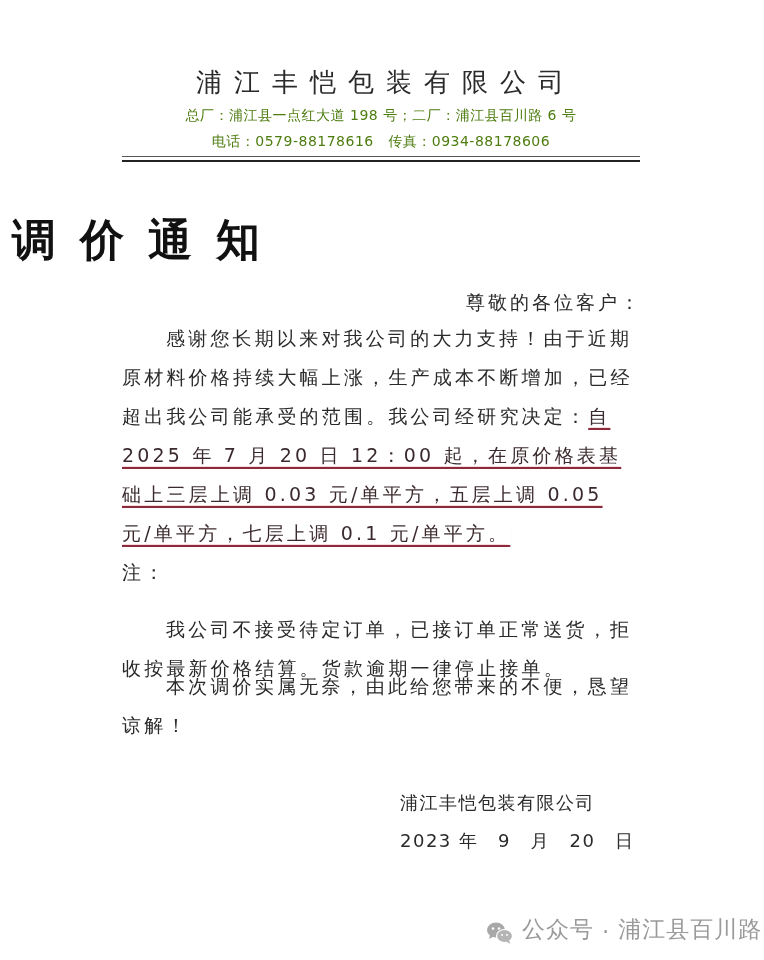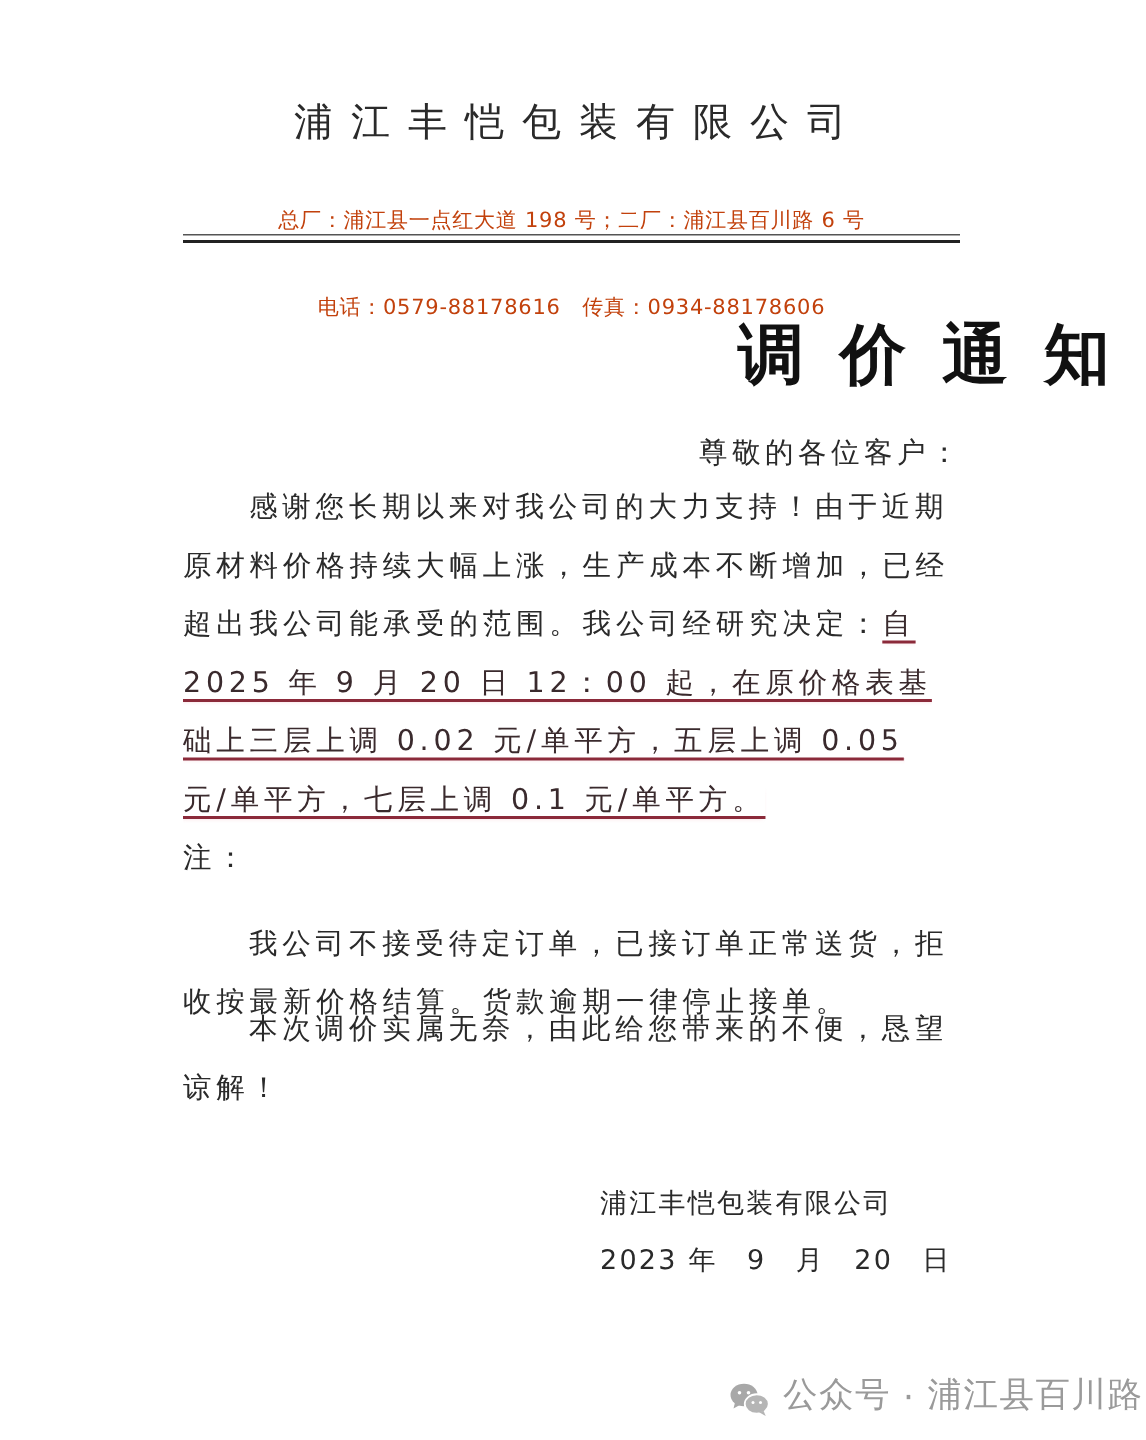--- a/index.html
+++ b/index.html
@@ -24,48 +24,47 @@
     }
     .company-title {
       font-size: 26px;
       letter-spacing: 12px;
       color: #2a2a2a;
       line-height: 40px;
       margin-left: 10px;
     }
     .address-line, .phone-line {
       font-size: 14px;
-      color: #c2410c;
+      color: #4d7c0f;
       line-height: 26px;
       letter-spacing: 0.5px;
-      margin-top: 32px;
     }
     .header-rule {
       position: absolute;
       left: 122px;
       top: 156px;
       width: 518px;
       height: 6px;
       border-top: 1px solid #555;
       border-bottom: 2px solid #222;
       box-sizing: border-box;
     }
     .doc-title {
       position: absolute;
       left: 0;
       width: 764px;
       top: 208px;
-      text-align: right;
+      text-align: left;
       font-size: 44px;
       font-weight: bold;
       letter-spacing: 24px;
       color: #111;
       line-height: 64px;
+      padding-left: 12px;
       box-sizing: border-box;
-      font-family: Liberation Mono, monospace;
     }
     .body-text {
       position: absolute;
       left: 122px;
       width: 520px;
       font-size: 19px;
       color: #2a2a2a;
       line-height: 39px;
       letter-spacing: 3.2px;
     }
@@ -119,21 +118,21 @@
   <div class="company-title">浦江丰恺包装有限公司</div>
   <div class="address-line">总厂：浦江县一点红大道 198 号；二厂：浦江县百川路 6 号</div>
   <div class="phone-line">电话：0579-88178616　传真：0934-88178606</div>
 </div>
 <div class="header-rule"></div>
 
 <div class="doc-title">调价通知</div>
 
 <div class="body-text salutation">尊敬的各位客户：</div>
 
-<div class="body-text para1"><span class="indent"></span><span>感谢您长期以来对我公司的大力支持！由于近期原材料价格持续大幅上涨，生产成本不断增加，已经超出我公司能承受的范围。我公司经研究决定：</span><span class="highlight">自 2025 年 9 月 20 日 12：00 起，在原价格表基础上三层上调 0.02 元/单平方，五层上调 0.05 元/单平方，七层上调 0.1 元/单平方。</span></div>
+<div class="body-text para1"><span class="indent"></span><span>感谢您长期以来对我公司的大力支持！由于近期原材料价格持续大幅上涨，生产成本不断增加，已经超出我公司能承受的范围。我公司经研究决定：</span><span class="highlight">自 2025 年 7 月 20 日 12：00 起，在原价格表基础上三层上调 0.03 元/单平方，五层上调 0.05 元/单平方，七层上调 0.1 元/单平方。</span></div>
 
 <div class="body-text note-label">注：</div>
 
 <div class="body-text para2"><span class="indent"></span><span>我公司不接受待定订单，已接订单正常送货，拒收按最新价格结算。货款逾期一律停止接单。</span></div>
 
 <div class="body-text para3"><span class="indent"></span><span>本次调价实属无奈，由此给您带来的不便，恳望谅解！</span></div>
 
 <div class="signature">
   <div>浦江丰恺包装有限公司</div>
   <div>2023 年　9　月　20　日</div>

